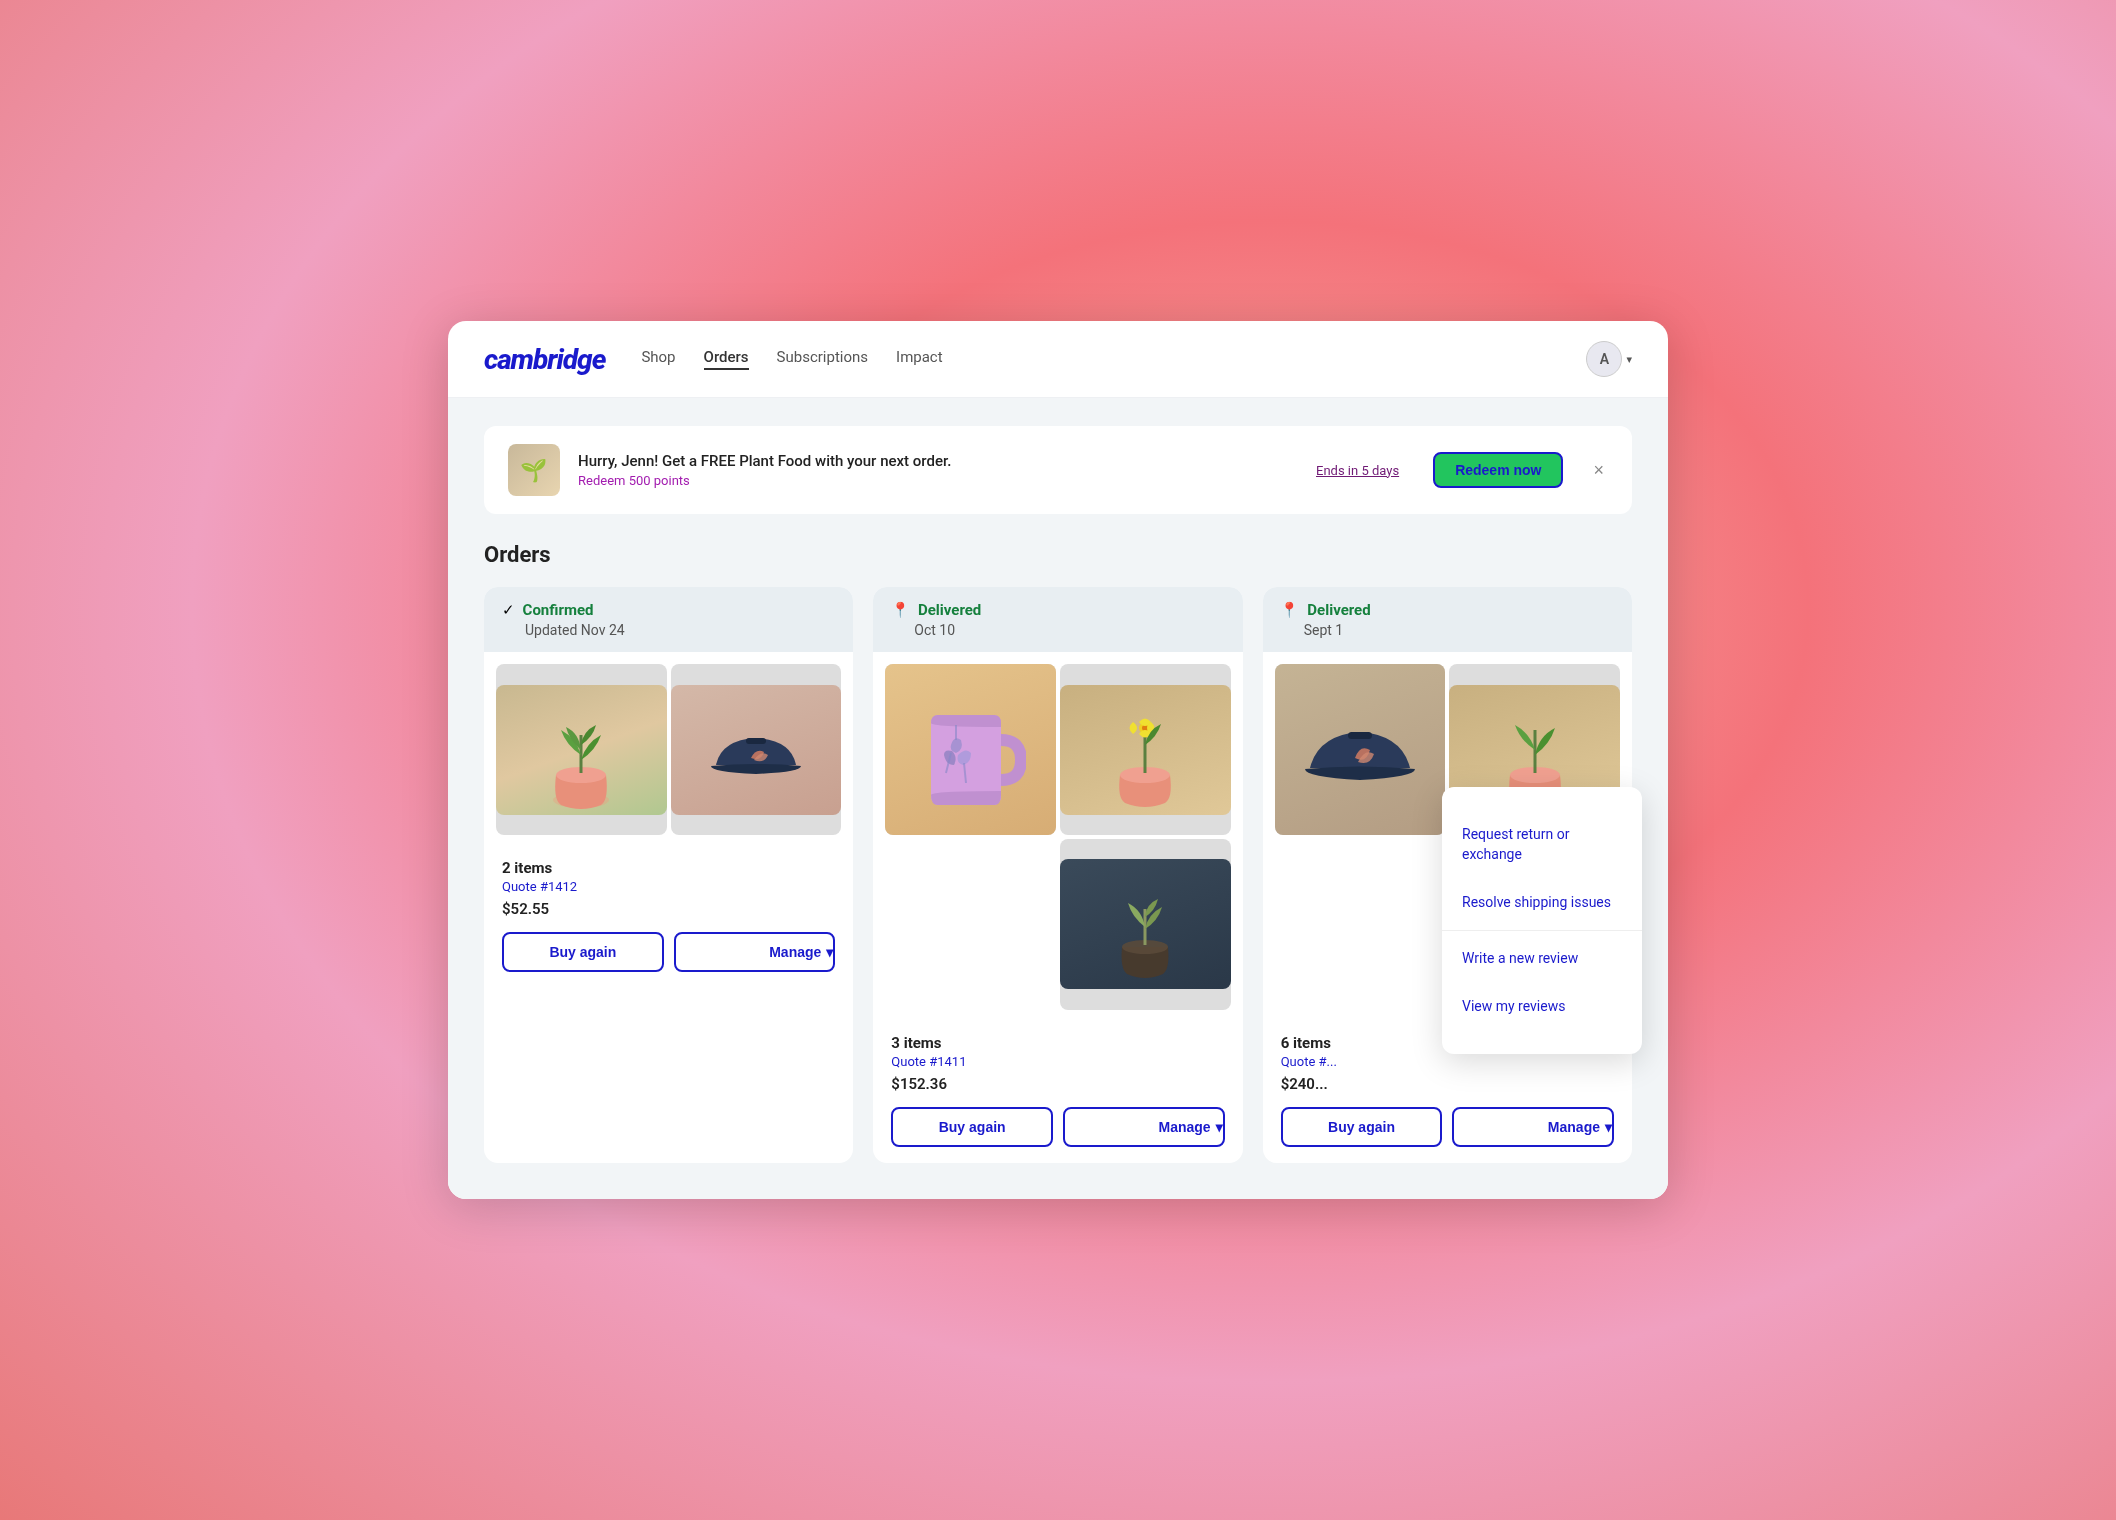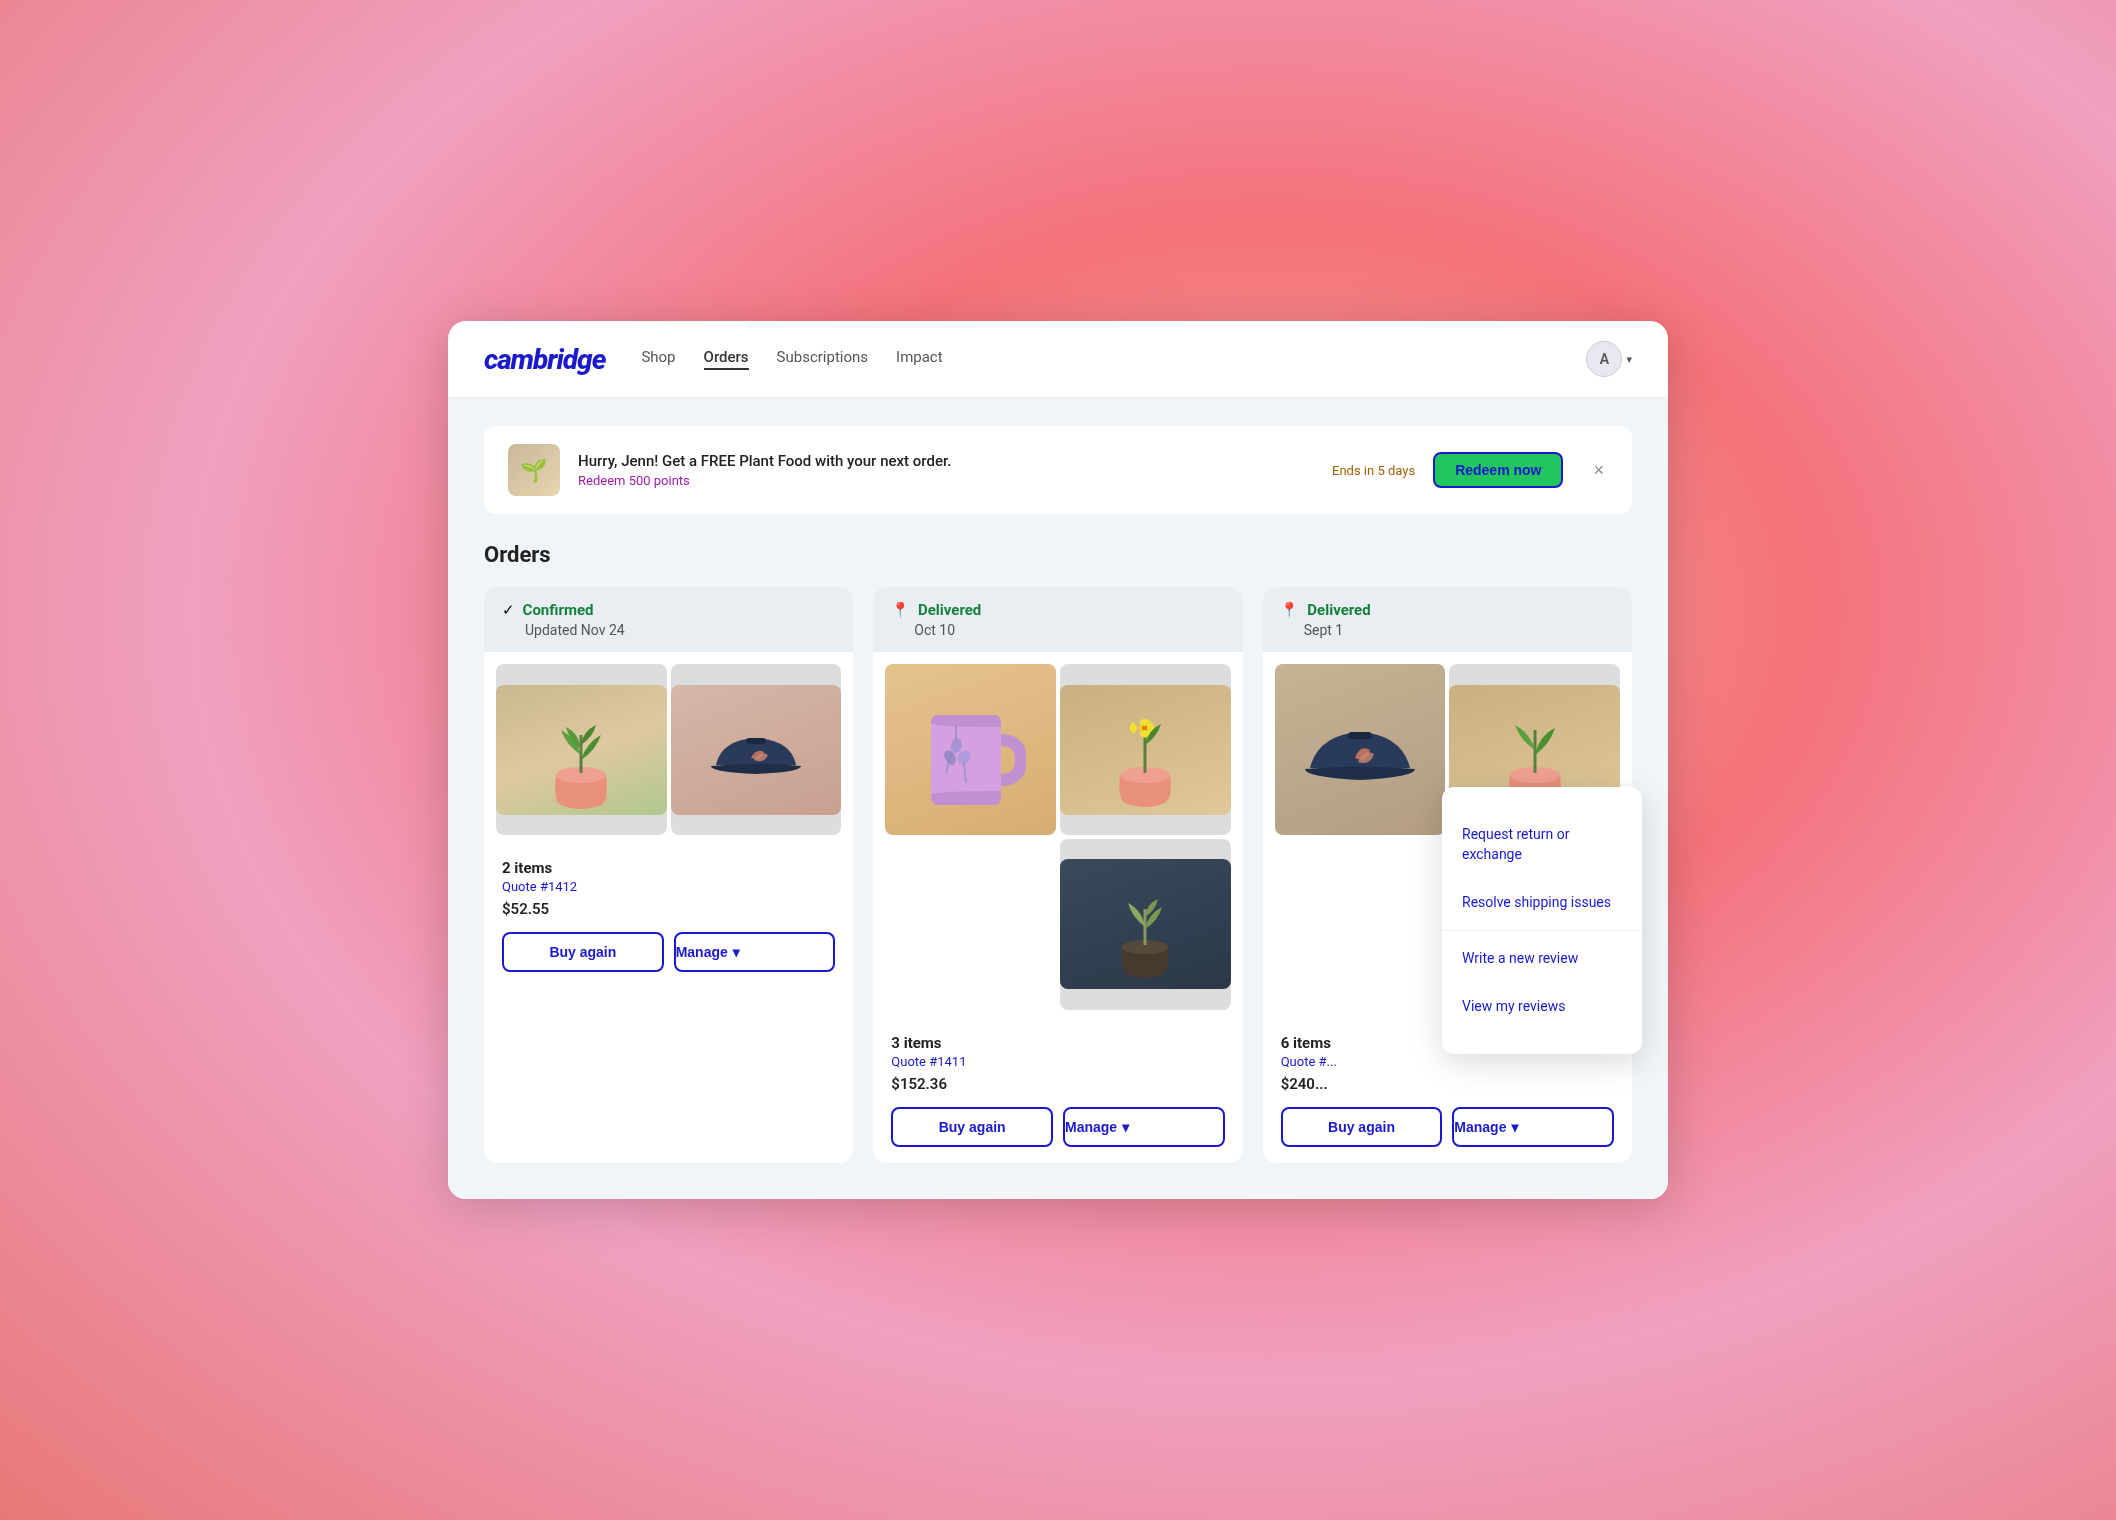--- a/index.html
+++ b/index.html
@@ -112,22 +112,23 @@
       color: #222;
       margin-bottom: 3px;
     }
     .banner-sub {
       font-size: 13px;
       color: #a21caf;
       cursor: pointer;
     }
     .banner-expires {
       font-size: 13px;
-      color: #a16207;
-      margin-right: 0;
+      color: #701a75;
+      margin-right: 16px;
+      text-decoration: underline;
     }
     .redeem-btn {
       background: #22c55e;
       border: 2px solid #1a1acc;
       color: #1a1acc;
       font-size: 14px;
       font-weight: 700;
       padding: 8px 20px;
       border-radius: 8px;
       cursor: pointer;
@@ -244,21 +245,21 @@
       padding: 10px 0;
       border: 2px solid #1a1acc;
       background: #fff;
       color: #1a1acc;
       font-size: 14px;
       font-weight: 700;
       border-radius: 8px;
       cursor: pointer;
       display: flex;
       align-items: center;
-      justify-content: flex-start;
+      justify-content: flex-end;
       gap: 5px;
     }
     
     .dropdown-menu {
       position: absolute;
       right: -10px;
       top: 200px;
       background: #fff;
       border-radius: 12px;
       box-shadow: 0 8px 32px rgba(0,0,0,0.15);

